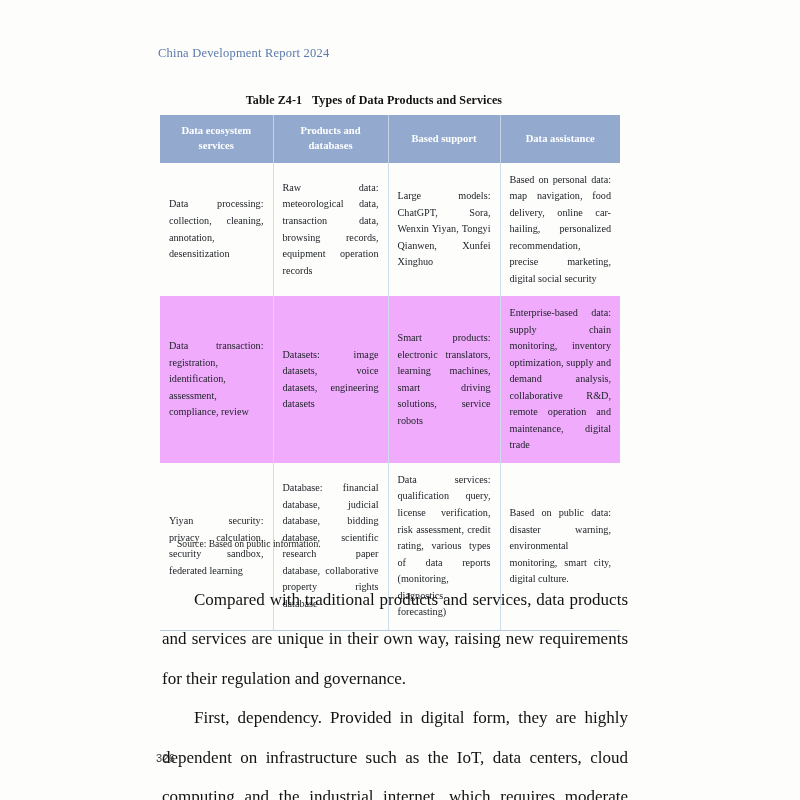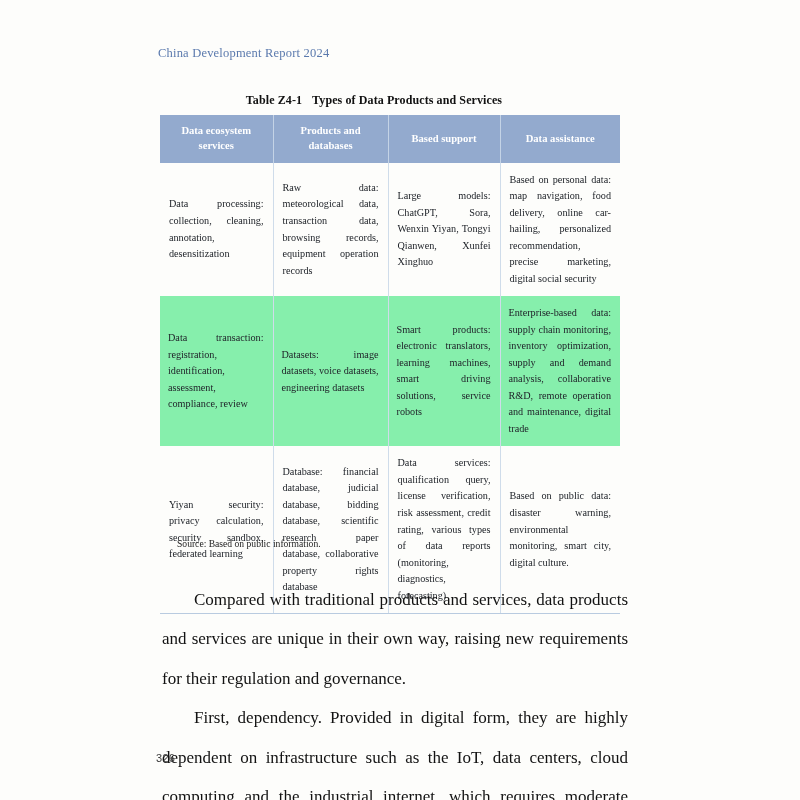--- a/index.html
+++ b/index.html
@@ -88,21 +88,21 @@
     text-justify: inter-word;
     hyphens: auto;
     -webkit-hyphens: auto;
     border-left: 1px solid #cfdcea;
     border-right: 1px solid #cfdcea;
     color: #20242a;
   }
   .data-table td:first-child { border-left: none; }
   .data-table td:last-child  { border-right: none; }
 
-  .data-table tr.row-shaded td { background: #86efac; padding-left: 8px; }
+  .data-table tr.row-shaded td { background: #f0abfc; }
   .data-table tr.row-plain  td { background: #fdfdfb; }
 
   .data-table tr.row-last td { border-bottom: 1px solid #b9cbe0; }
 
   
   .va-top { vertical-align: top; }
 
   
   .source-note {
     position: absolute;

